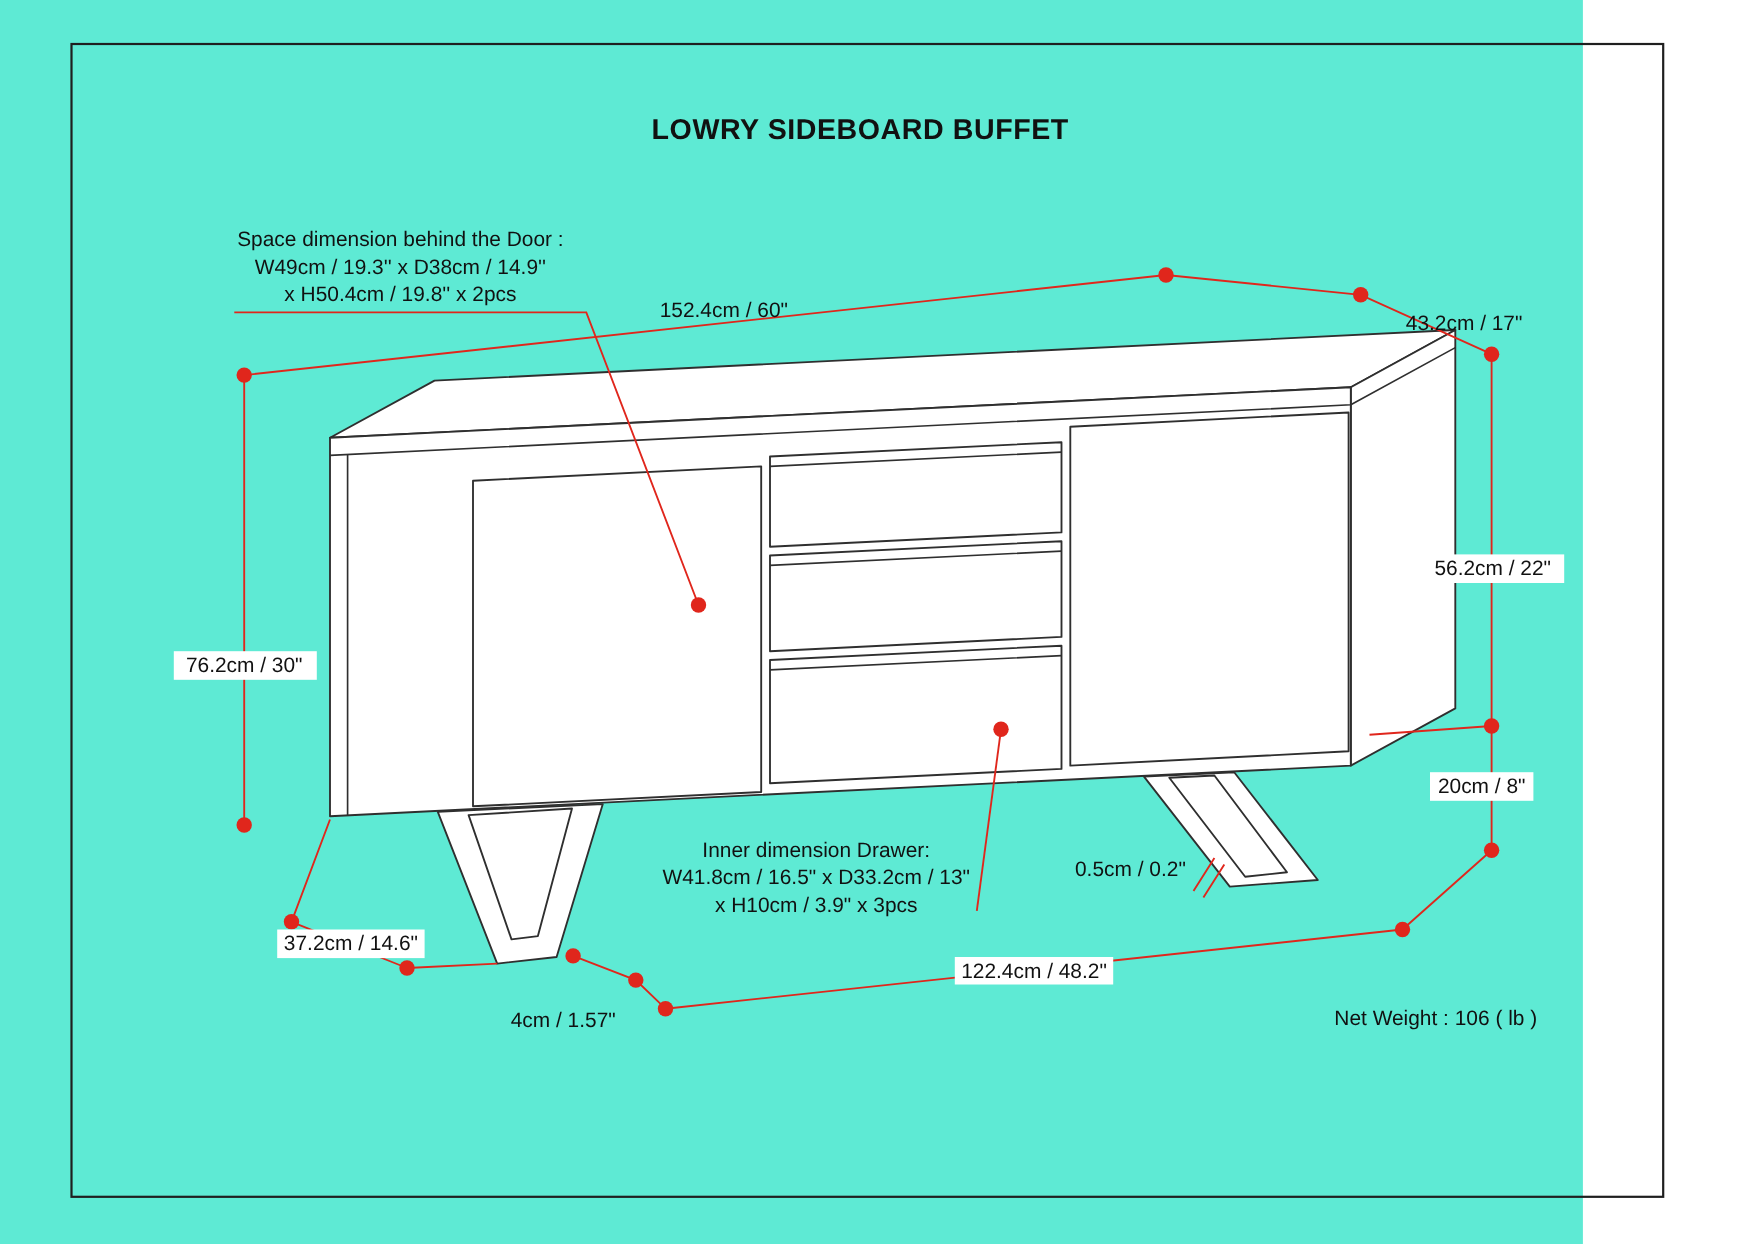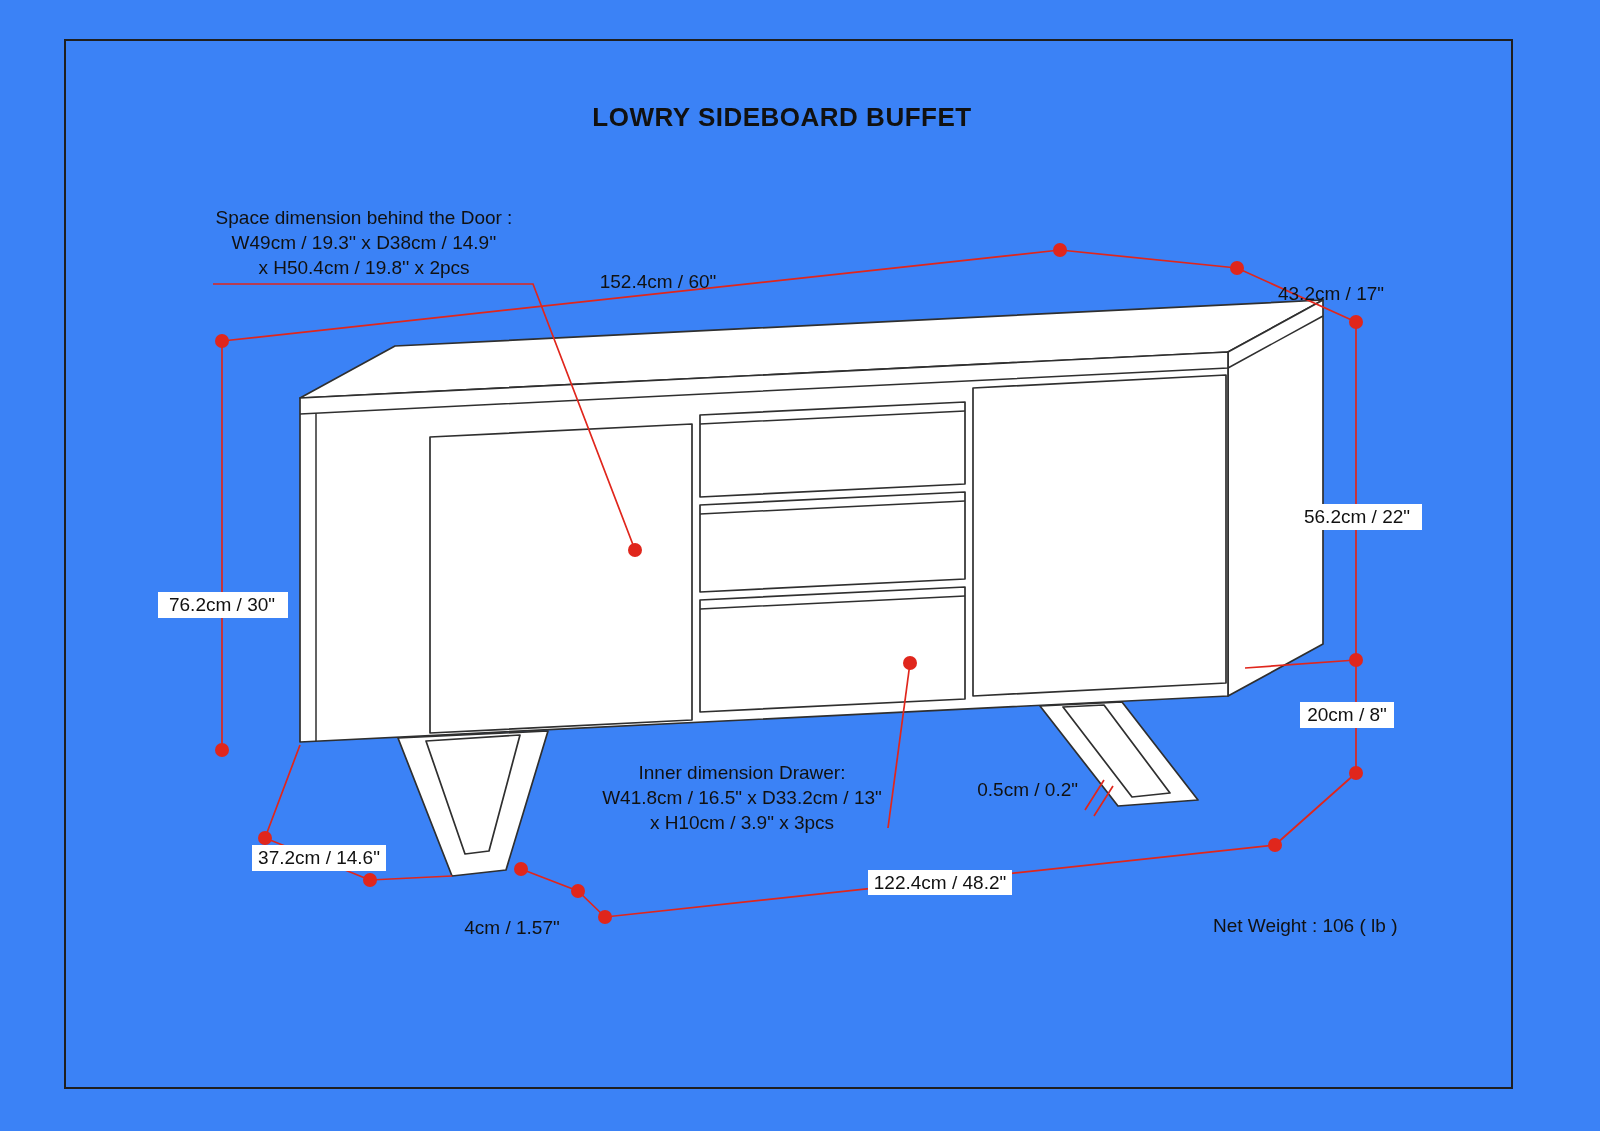--- a/index.html
+++ b/index.html
@@ -1,20 +1,20 @@
 <!DOCTYPE html>
 <html><head>
 <meta charset="utf-8">
 <style>
   html, body { margin: 0; padding: 0; background: #ffffff; }
   #page {
     position: relative;
-    width: 1600px;
+    width: 1439px;
     height: 1131px;
-    background: #3b82f6;
+    background: #5eead4;
     font-family: "Liberation Sans", sans-serif;
   }
   svg { display: block; }
   .frame { fill: none; stroke: #1f1f1f; stroke-width: 2; }
   .draw { fill: #ffffff; stroke: #2f2f2f; stroke-width: 1.7; stroke-linejoin: round; }
   .drawline { fill: none; stroke: #2f2f2f; stroke-width: 1.5; }
   .dim { fill: none; stroke: #e0261c; stroke-width: 1.7; }
   .dot { fill: #e0261c; stroke: none; }
   .lbl {
     fill: #111111;

